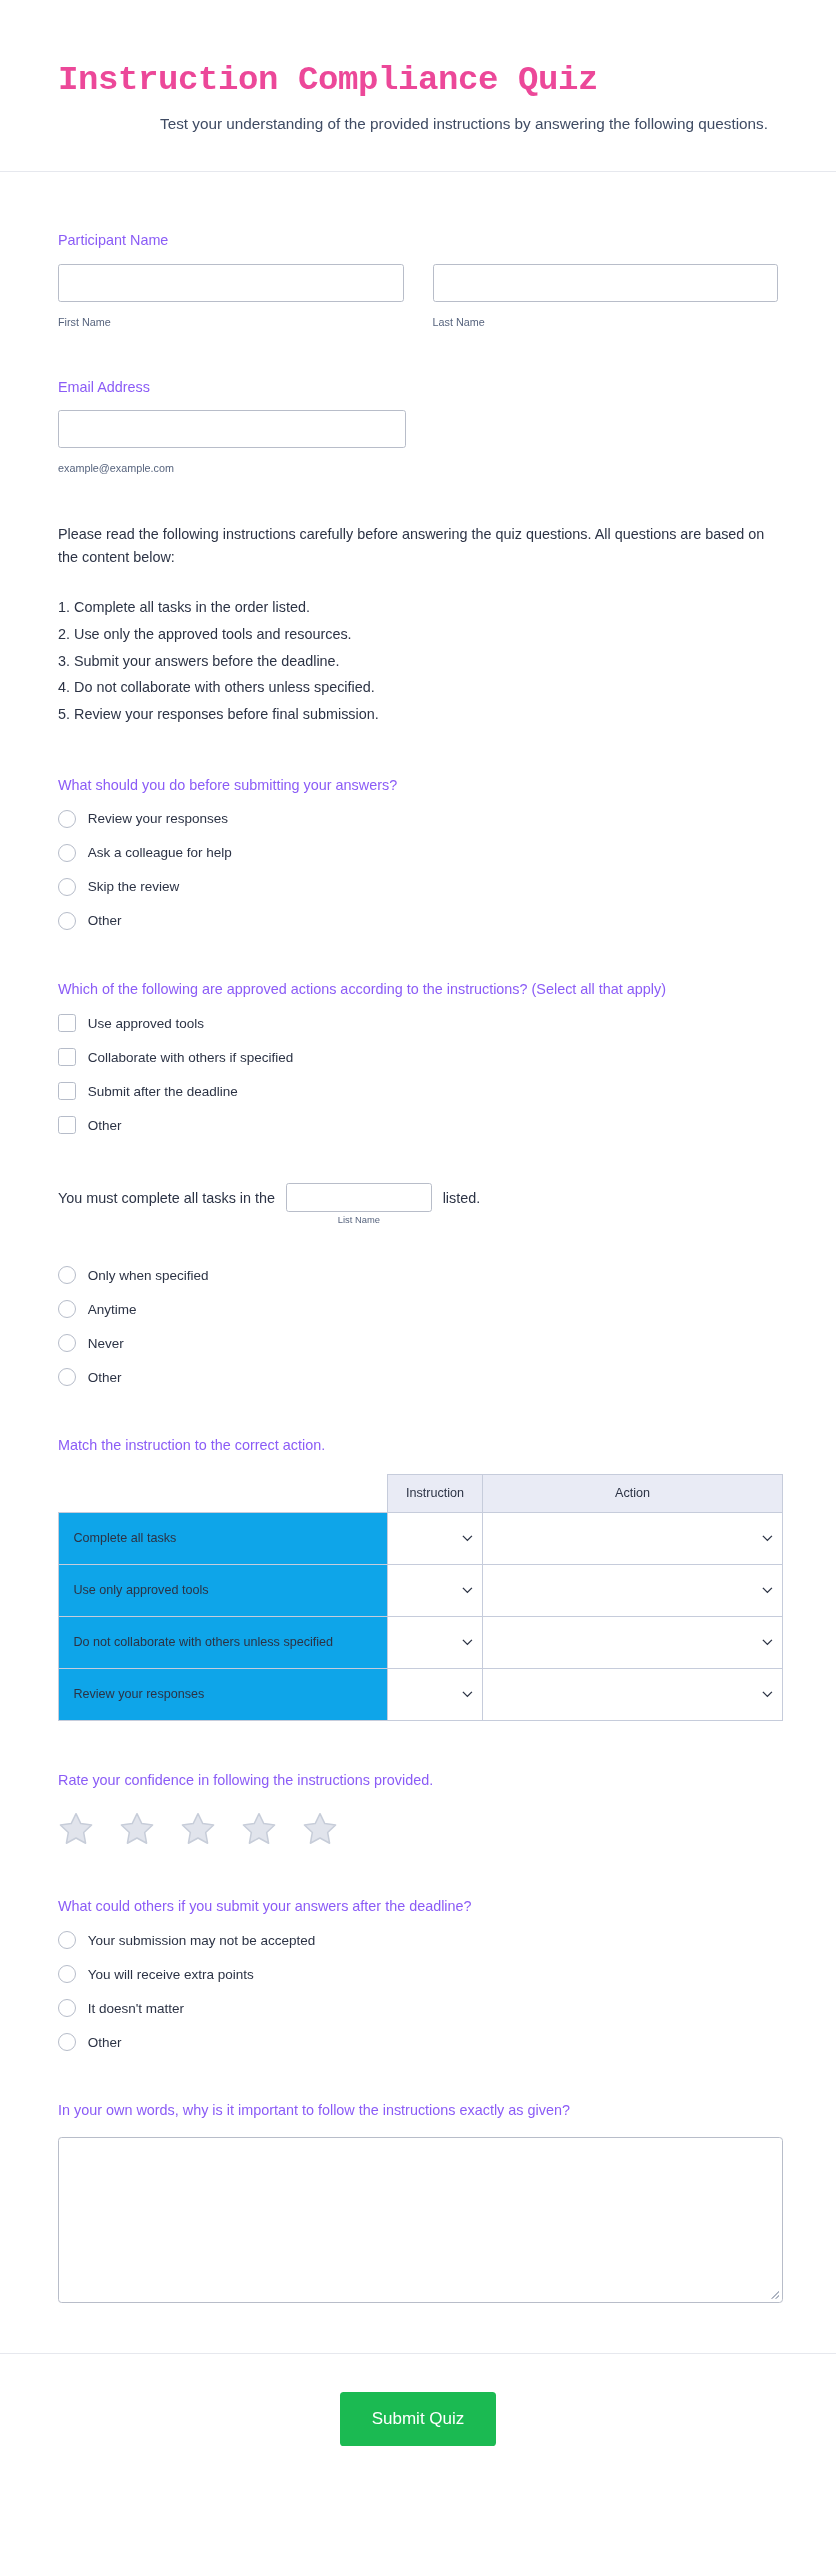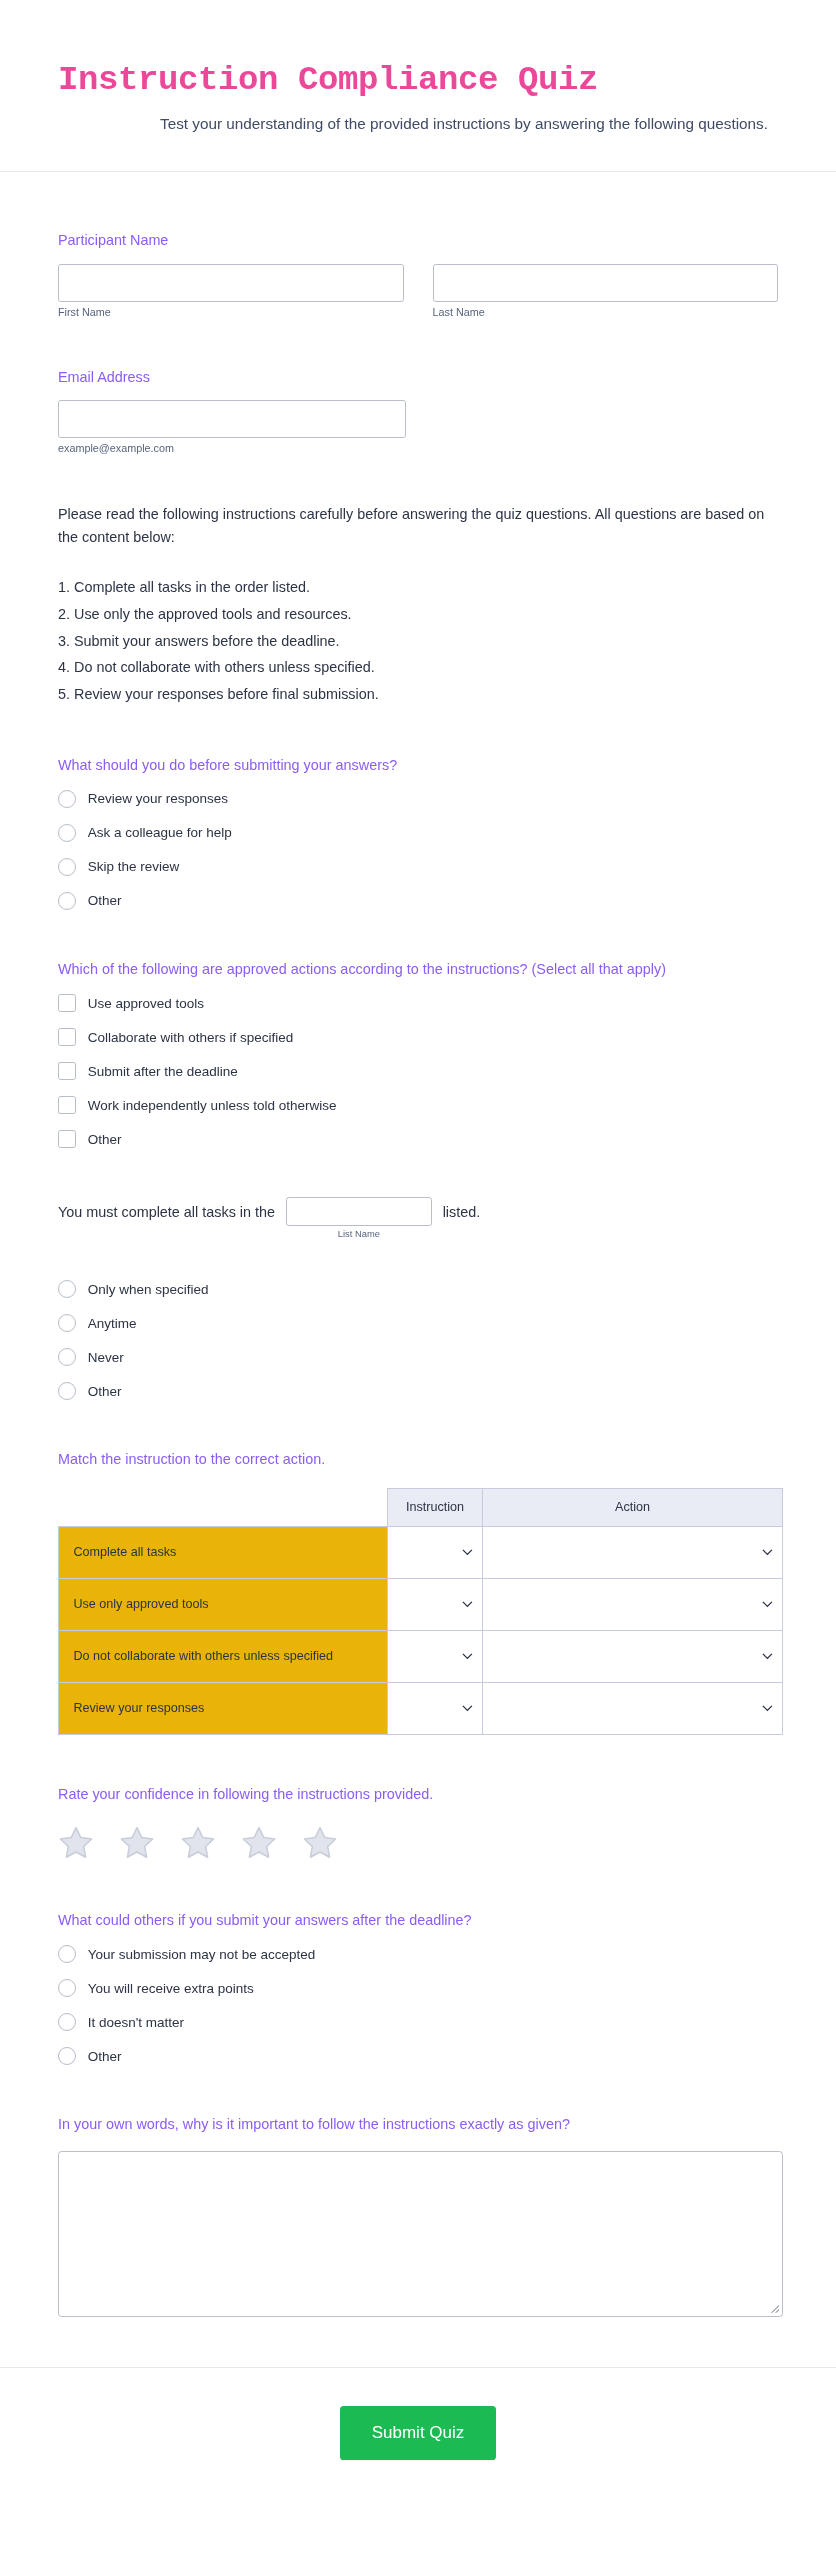--- a/index.html
+++ b/index.html
@@ -25,21 +25,21 @@
 
   .name-row { display: flex; gap: 29px; }
   .name-col { width: 348px; }
   input.text {
     width: 100%; height: 38px;
     border: 0.9px solid #b8bdc9; border-radius: 2.7px;
     background: #fff; padding: 0 9px;
     font-size: 13.5px; color: #2c3345;
     font-family: "Liberation Sans", sans-serif;
   }
-  .sublabel { font-size: 10.8px; color: #57647e; margin-top: 4px; }
+  .sublabel { font-size: 10.8px; color: #57647e; margin-top: 14px; }
   .email-col { width: 348px; }
 
   .para { font-size: 14.4px; line-height: 1.6; margin-bottom: 25px; max-width: 719px; }
   .instr-list { margin-bottom: 47px; }
   .instr-line { font-size: 14.4px; line-height: 1.85; }
 
   .options { display: flex; flex-direction: column; gap: 16px; margin-top: 14.4px; }
   .option { display: flex; align-items: center; gap: 11.7px; font-size: 13.5px; cursor: pointer; }
   .radio { width: 18px; height: 18px; border: 0.9px solid #b6bcc9; border-radius: 50%; background: #fff; flex: none; }
   .checkbox { width: 18px; height: 18px; border: 0.9px solid #b6bcc9; border-radius: 2.7px; background: #fff; flex: none; }
@@ -49,21 +49,21 @@
   .fill-line { display: flex; align-items: center; gap: 10.8px; font-size: 14.4px; margin-bottom: 54px; }
   .fill-wrap { position: relative; }
   .fill-input { width: 146px; height: 29px; border: 0.9px solid #b8bdc9; border-radius: 2.7px; background: #fff; padding: 0 7.2px; font-size: 12.6px; font-family: "Liberation Sans", sans-serif; }
   .fill-sub { position: absolute; left: 0; right: 0; top: 31px; text-align: center; font-size: 9.4px; color: #57647e; }
 
   
   table.matrix { border-collapse: collapse; width: 725px; margin-top: 18px; table-layout: fixed; }
   .matrix th, .matrix td { border: 0.9px solid #c6ccdb; }
   .matrix th.corner { border: none; background: transparent; }
   .matrix th { background: #e9ebf5; font-weight: 400; font-size: 12.6px; height: 38px; color: #2c3345; }
-  .matrix td.rowlabel { background: #eab308; padding: 10.8px 14.4px; font-size: 12.6px; }
+  .matrix td.rowlabel { background: #0ea5e9; padding: 10.8px 14.4px; font-size: 12.6px; }
   .matrix td.rowlabel span { display: inline-block; max-width: 261px; line-height: 1.4; }
   .matrix td.cell { background: #fff; position: relative; height: 52px; cursor: pointer; }
   .matrix .chev { position: absolute; right: 9px; top: 50%; margin-top: -3.6px; }
   .col-label { width: 329px; } .col-instr { width: 95px; } .col-action { width: 300px; }
 
   
   .stars { display: flex; gap: 25px; margin-top: 20px; }
   .star { width: 36px; height: 36px; cursor: pointer; }
 
   
@@ -164,24 +164,20 @@
           <span class="checkbox"></span>
           <span class="option-label">Use approved tools</span>
         </div>
         <div class="option">
           <span class="checkbox"></span>
           <span class="option-label">Collaborate with others if specified</span>
         </div>
         <div class="option">
           <span class="checkbox"></span>
           <span class="option-label">Submit after the deadline</span>
-        </div>
-        <div class="option">
-          <span class="checkbox"></span>
-          <span class="option-label">Work independently unless told otherwise</span>
         </div>
         <div class="option">
           <span class="checkbox"></span>
           <span class="option-label">Other</span>
         </div>
       </div>
     </div>
 
     <div class="fill-line">
       <span>You must complete all tasks in the</span>

